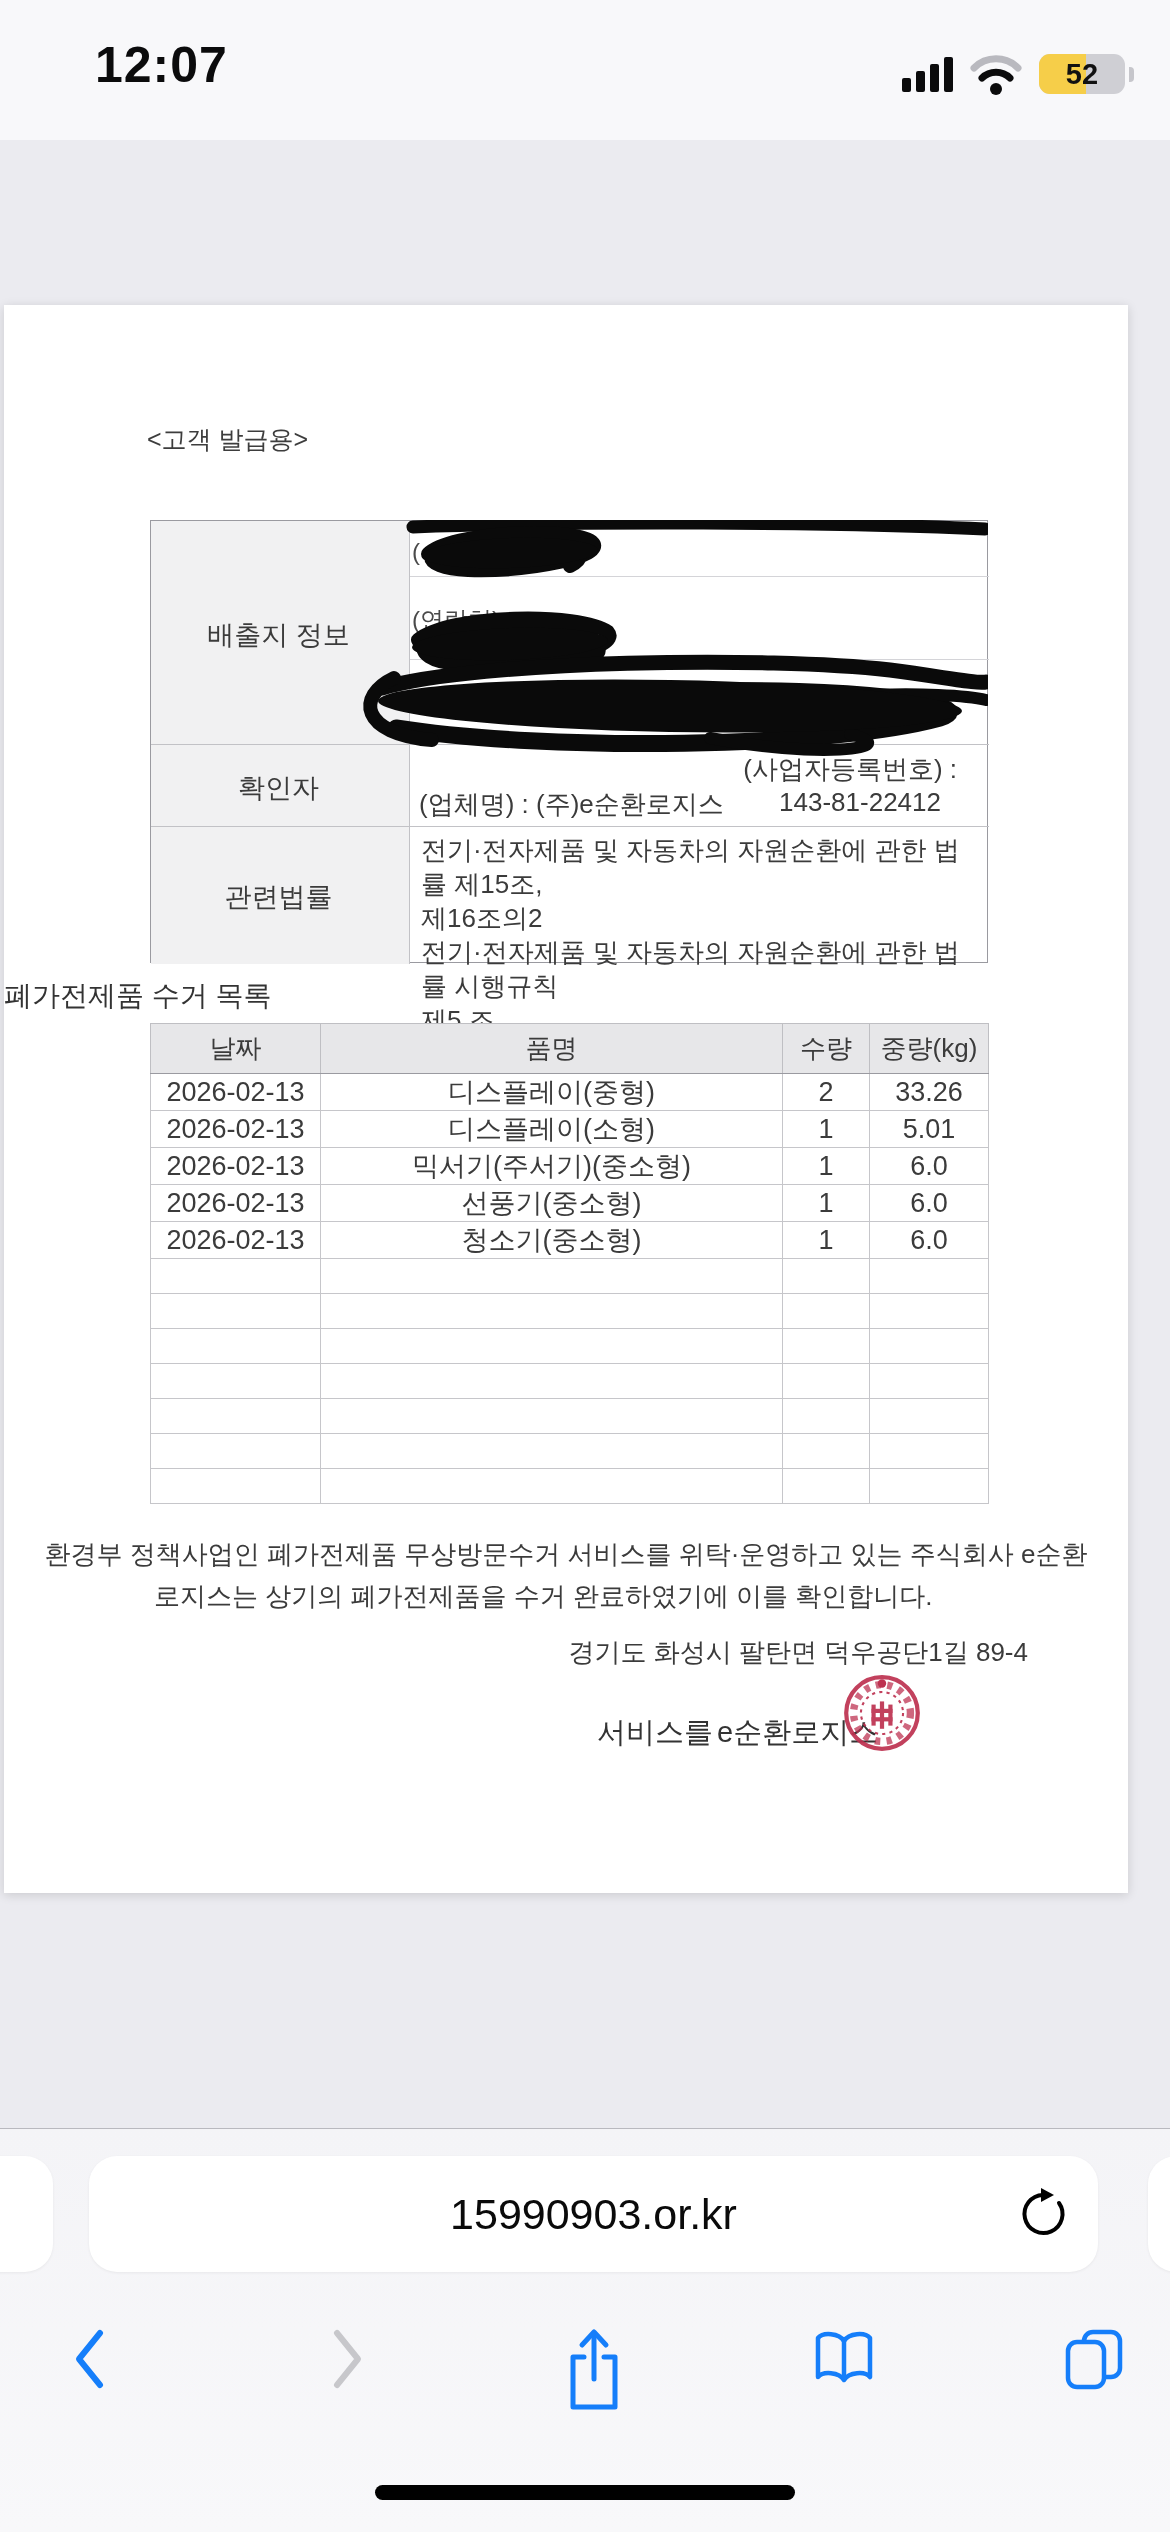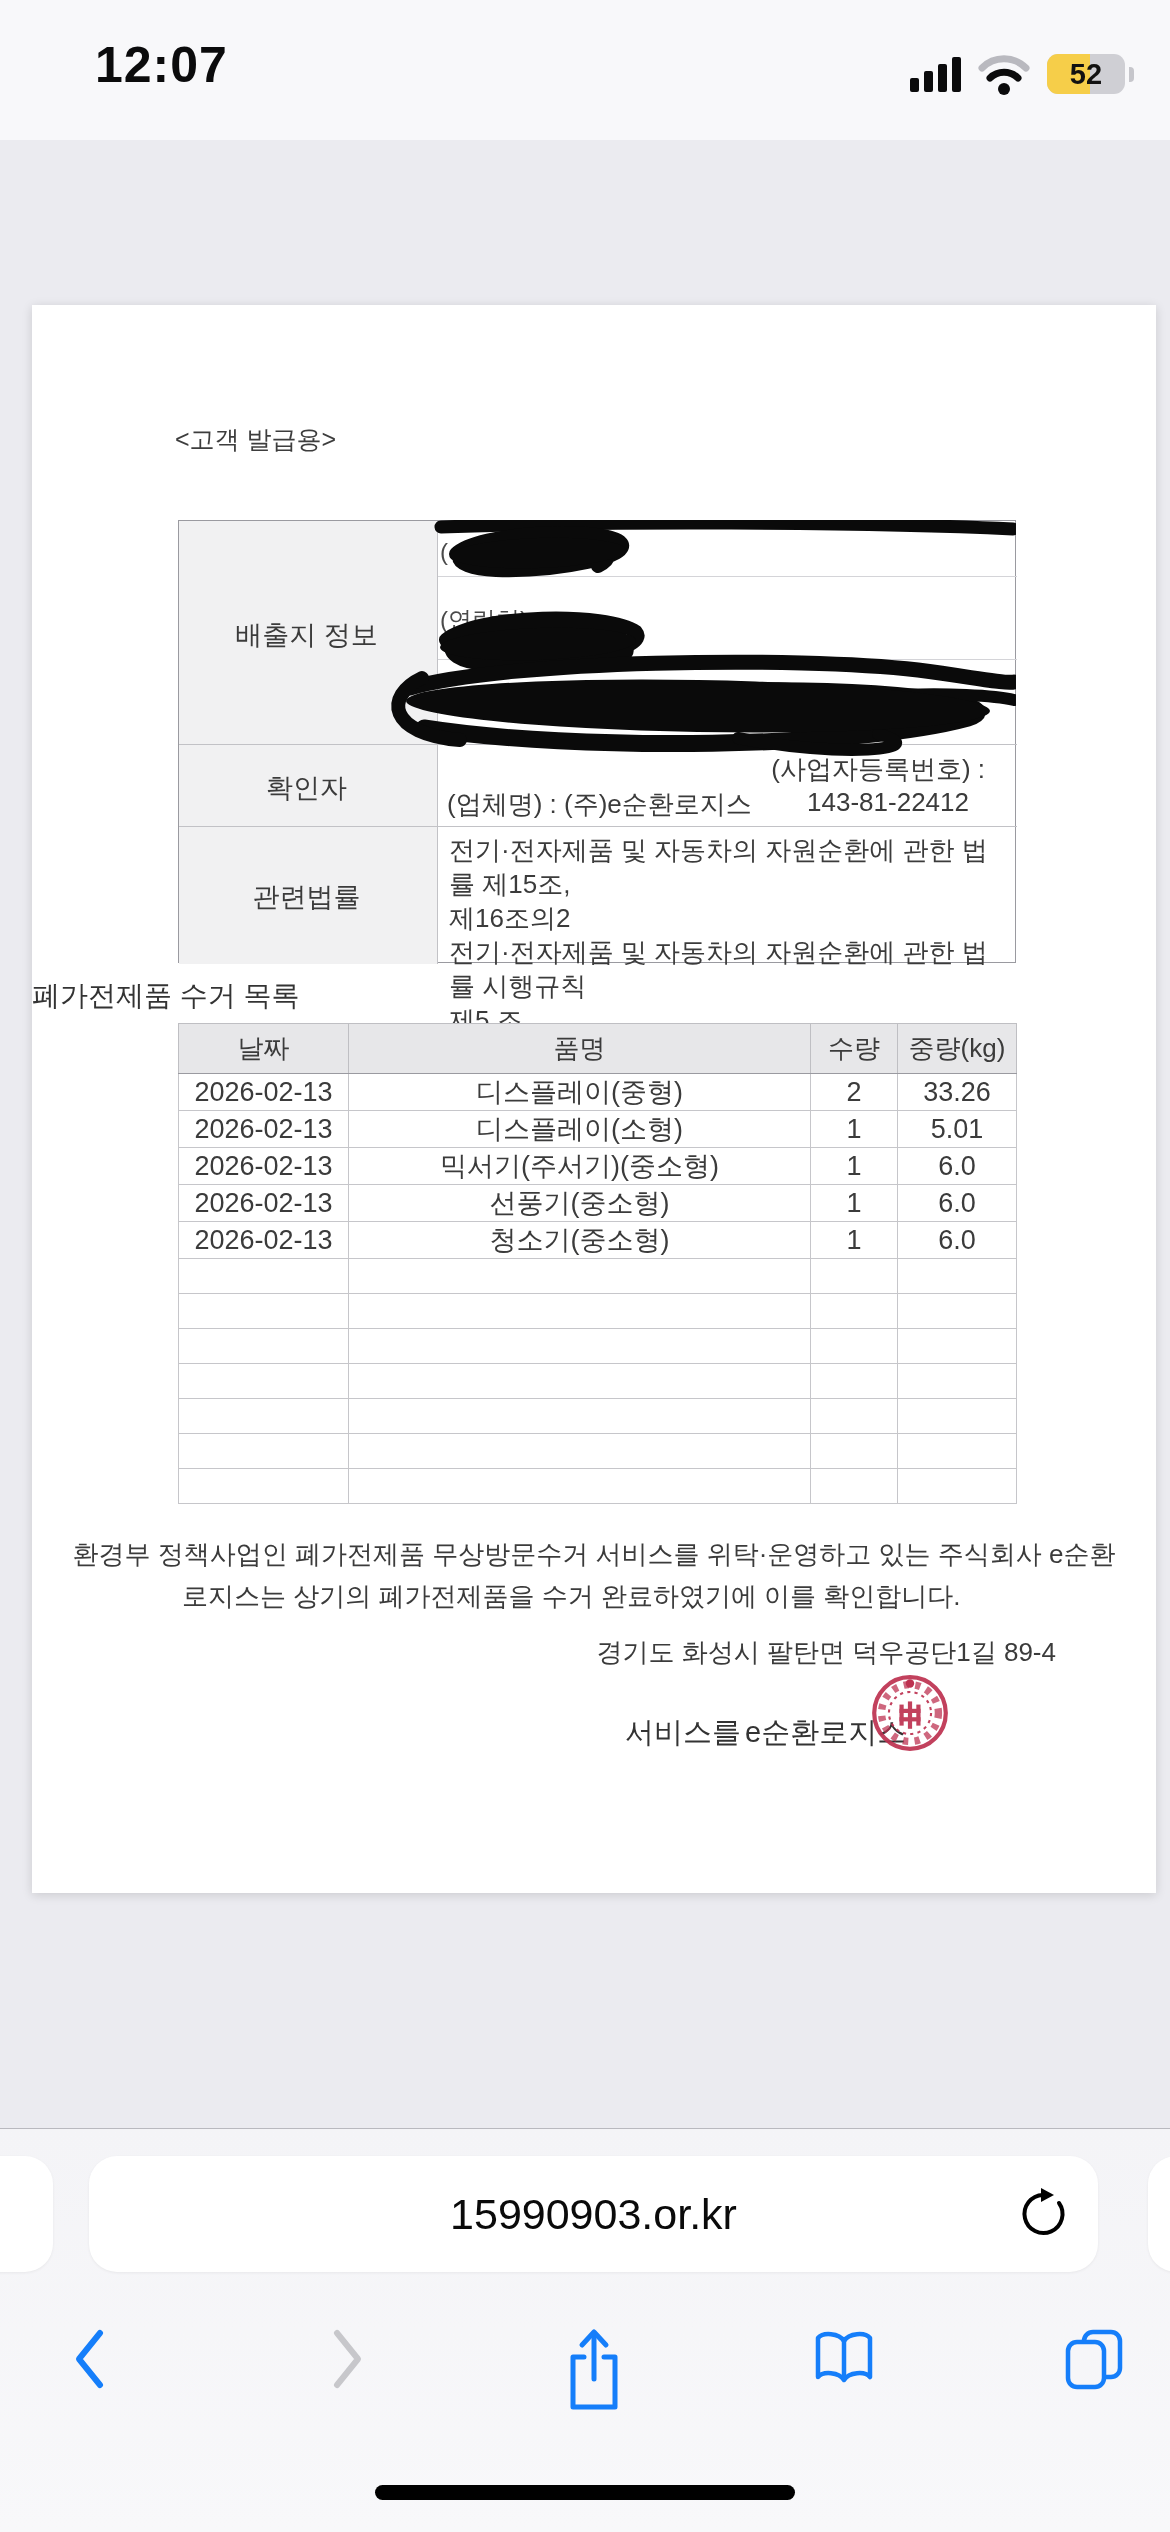--- a/index.html
+++ b/index.html
@@ -5,27 +5,27 @@
   html,body{margin:0;padding:0;background:#dcdce1;}
   *{box-sizing:border-box;}
   .screen{position:relative;width:1170px;height:2532px;margin:0 auto;overflow:hidden;
           background:#ebebf0;font-family:"Liberation Sans","DejaVu Sans",sans-serif;color:#2e2e2e;}
   
   .status-bar{position:absolute;left:0;top:0;width:1170px;height:140px;background:#f8f8fa;}
   .sb-time{position:absolute;left:95px;top:36px;font-size:50px;font-weight:700;color:#0b0b0c;letter-spacing:1px;}
   .sb-right{position:absolute;right:36px;top:52px;display:flex;align-items:center;gap:16px;height:44px;}
   .sig{display:flex;align-items:flex-end;gap:5px;height:36px;}
   .sig i{display:block;width:9px;background:#0b0b0c;border-radius:2px;}
-  .battery{position:relative;width:78px;height:40px;border-radius:11px;background:#cfcfd4;overflow:hidden;padding-left:16px;}
+  .battery{position:relative;width:86px;height:40px;border-radius:11px;background:#cfcfd4;overflow:hidden;padding-left:16px;}
   .battery .fill{position:absolute;left:0;top:0;bottom:0;width:55%;background:#f6ce49;}
   .battery .pct{position:absolute;inset:0;display:flex;align-items:center;justify-content:center;
                 font-size:29px;font-weight:700;color:#111;}
   .bat-nub{width:5px;height:15px;background:#c6c6cb;border-radius:0 4px 4px 0;margin-left:-12px;}
   
-  .card{position:absolute;left:32px;top:305px;width:1124px;height:1588px;background:#ffffff;
+  .card{position:absolute;left:4px;top:305px;width:1124px;height:1588px;background:#ffffff;
         box-shadow:0 2px 10px rgba(0,0,0,.14);}
   .issue-label{position:absolute;left:143px;top:118px;font-size:25px;color:#3d3d3d;}
   .doc-title{position:absolute;left:0;top:146px;width:100%;text-align:center;font-size:37px;font-weight:500;color:#2f2f2f;}
   
   .t1{position:absolute;left:146px;top:215px;width:838px;height:443px;border:1px solid #9a9aa0;background:#fff;}
   .t1 .hcol{position:absolute;left:0;top:0;width:259px;height:443px;background:#f1f1f2;border-right:1px solid #c2c2c6;}
   .t1 .hlabel{position:absolute;left:0;width:255px;text-align:center;font-size:27px;color:#3b3b3b;}
   .t1 .div-full{position:absolute;left:0;width:838px;height:0;border-top:1px solid #c2c2c6;}
   .t1 .div-right{position:absolute;left:259px;width:579px;height:0;border-top:1px solid #d4d4d8;}
   .t1 .cell-text{position:absolute;font-size:26px;color:#3b3b3b;}

